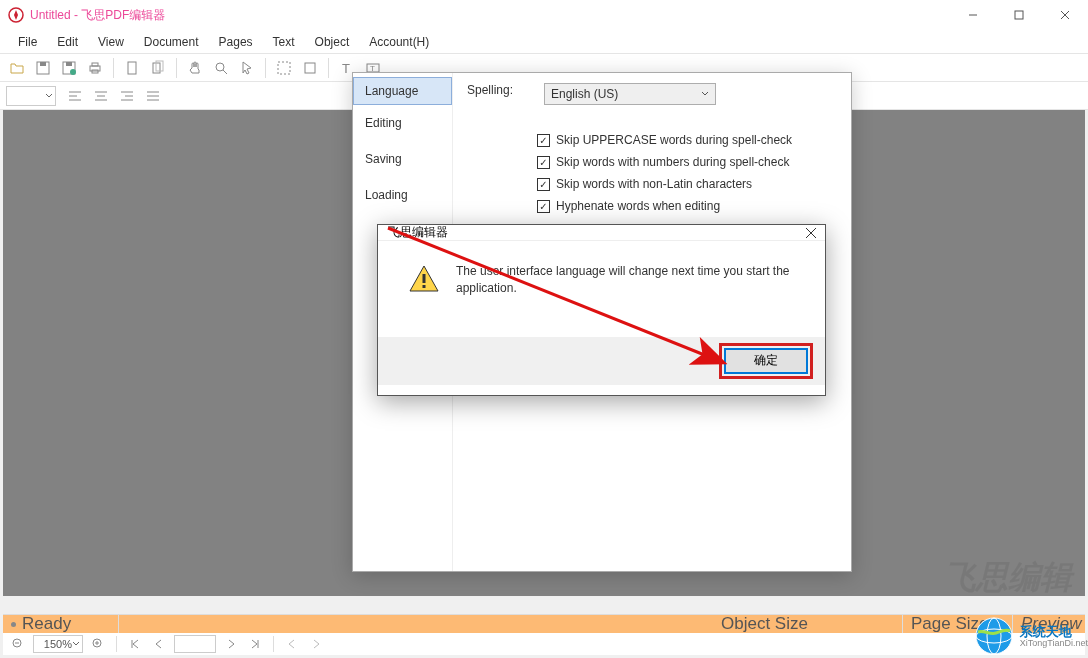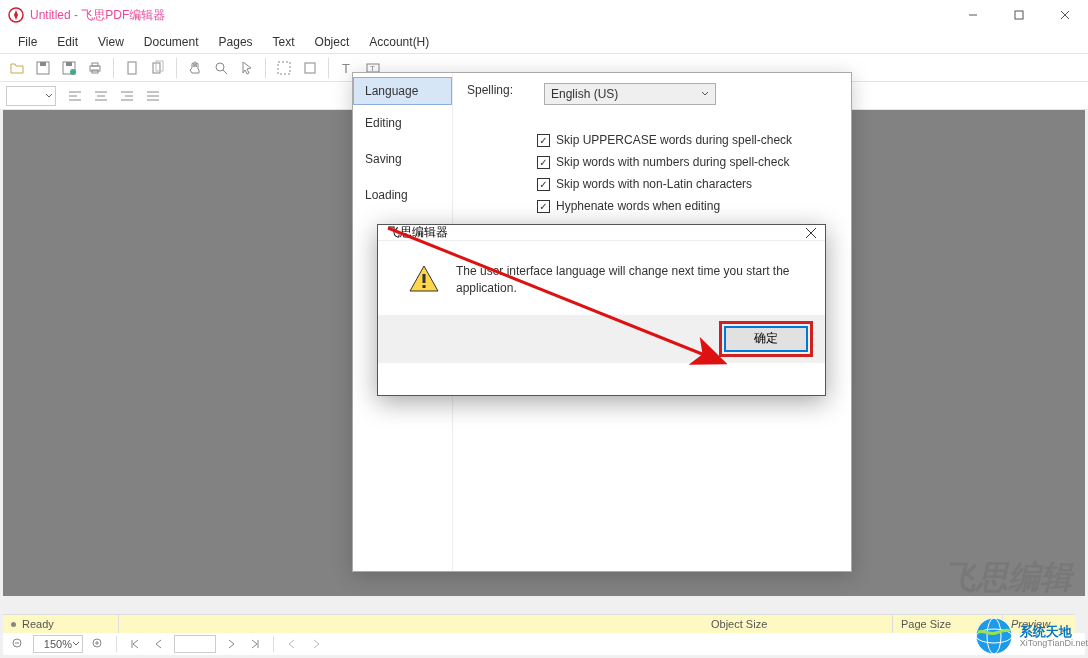--- a/index.html
+++ b/index.html
@@ -45,29 +45,29 @@
 .pref-check .cb { width: 13px; height: 13px; border: 1px solid #333; display: flex; align-items: center; justify-content: center; font-size: 10px; color: #333; background: #fff; }
 .pref-footer { display: flex; justify-content: flex-end; gap: 8px; padding: 10px 14px; border-top: 1px solid #eee; }
 .pref-footer button { width: 86px; height: 24px; background: #e1e1e1; border: 1px solid #adadad; font-size: 12px; cursor: default; }
 
 
 .msg-dialog { position: absolute; left: 377px; top: 224px; width: 449px; height: 172px; background: #fff; border: 1px solid #555; box-shadow: 0 6px 24px rgba(0,0,0,0.35); font-size: 12px; }
 .msg-title { height: 16px; display: flex; align-items: center; justify-content: space-between; padding: 0 8px 0 10px; border-bottom: 1px solid #eee; }
 .msg-body { display: flex; padding: 22px 24px 18px 30px; gap: 16px; }
 .warn-icon { width: 32px; height: 32px; }
 .msg-text { flex: 1; color: #333; line-height: 1.4; }
-.msg-footer { background: #f0f0f0; height: 48px; display: flex; align-items: center; justify-content: flex-end; padding: 0 12px; }
+.msg-footer { background: #f0f0f0; height: 48px; display: flex; align-items: center; justify-content: flex-end; padding: 0 12px; margin-top: 22px; }
 .msg-footer .ok-wrap { border: 3px solid #d12020; padding: 3px; }
 .msg-footer button { width: 82px; height: 24px; background: #e1e1e1; border: 1px solid #0078d7; outline: 1px solid #0078d7; font-size: 12px; }
 
 
 .red-arrow { position: absolute; left: 368px; top: 222px; pointer-events: none; }
 
 
-.statusbar { position: absolute; left: 3px; right: 13px; bottom: 24px; height: 20px; background: #fef9c3; display: flex; align-items: center; font-size: 11px; color: #555; border-top: 1px solid #ddd; border-bottom: 1px solid #ddd; }
+.statusbar { position: absolute; left: 3px; right: 3px; bottom: 24px; height: 20px; background: #fdba74; display: flex; align-items: center; font-size: 17px; color: #555; border-top: 1px solid #ddd; border-bottom: 1px solid #ddd; }
 .statusbar .cell { padding: 0 8px; border-right: 1px solid #ddd; height: 100%; display: flex; align-items: center; }
 .statusbar .cell.ready { width: 116px; }
 .statusbar .cell.obj { margin-left: auto; width: 190px; }
 .statusbar .cell.page { width: 110px; }
 .statusbar .cell.prev { width: 72px; border-right: none; font-style: italic; }
 
 
 .navbar { position: absolute; left: 3px; right: 3px; bottom: 3px; height: 22px; background: #fff; display: flex; align-items: center; font-size: 11px; color: #555; gap: 6px; padding: 0 6px; }
 .navbar .nbtn { width: 18px; height: 18px; display: flex; align-items: center; justify-content: center; color: #888; }
 .navbar .zoom { width: 50px; height: 18px; border: 1px solid #ccc; display: flex; align-items: center; justify-content: flex-end; padding: 0 2px; }

